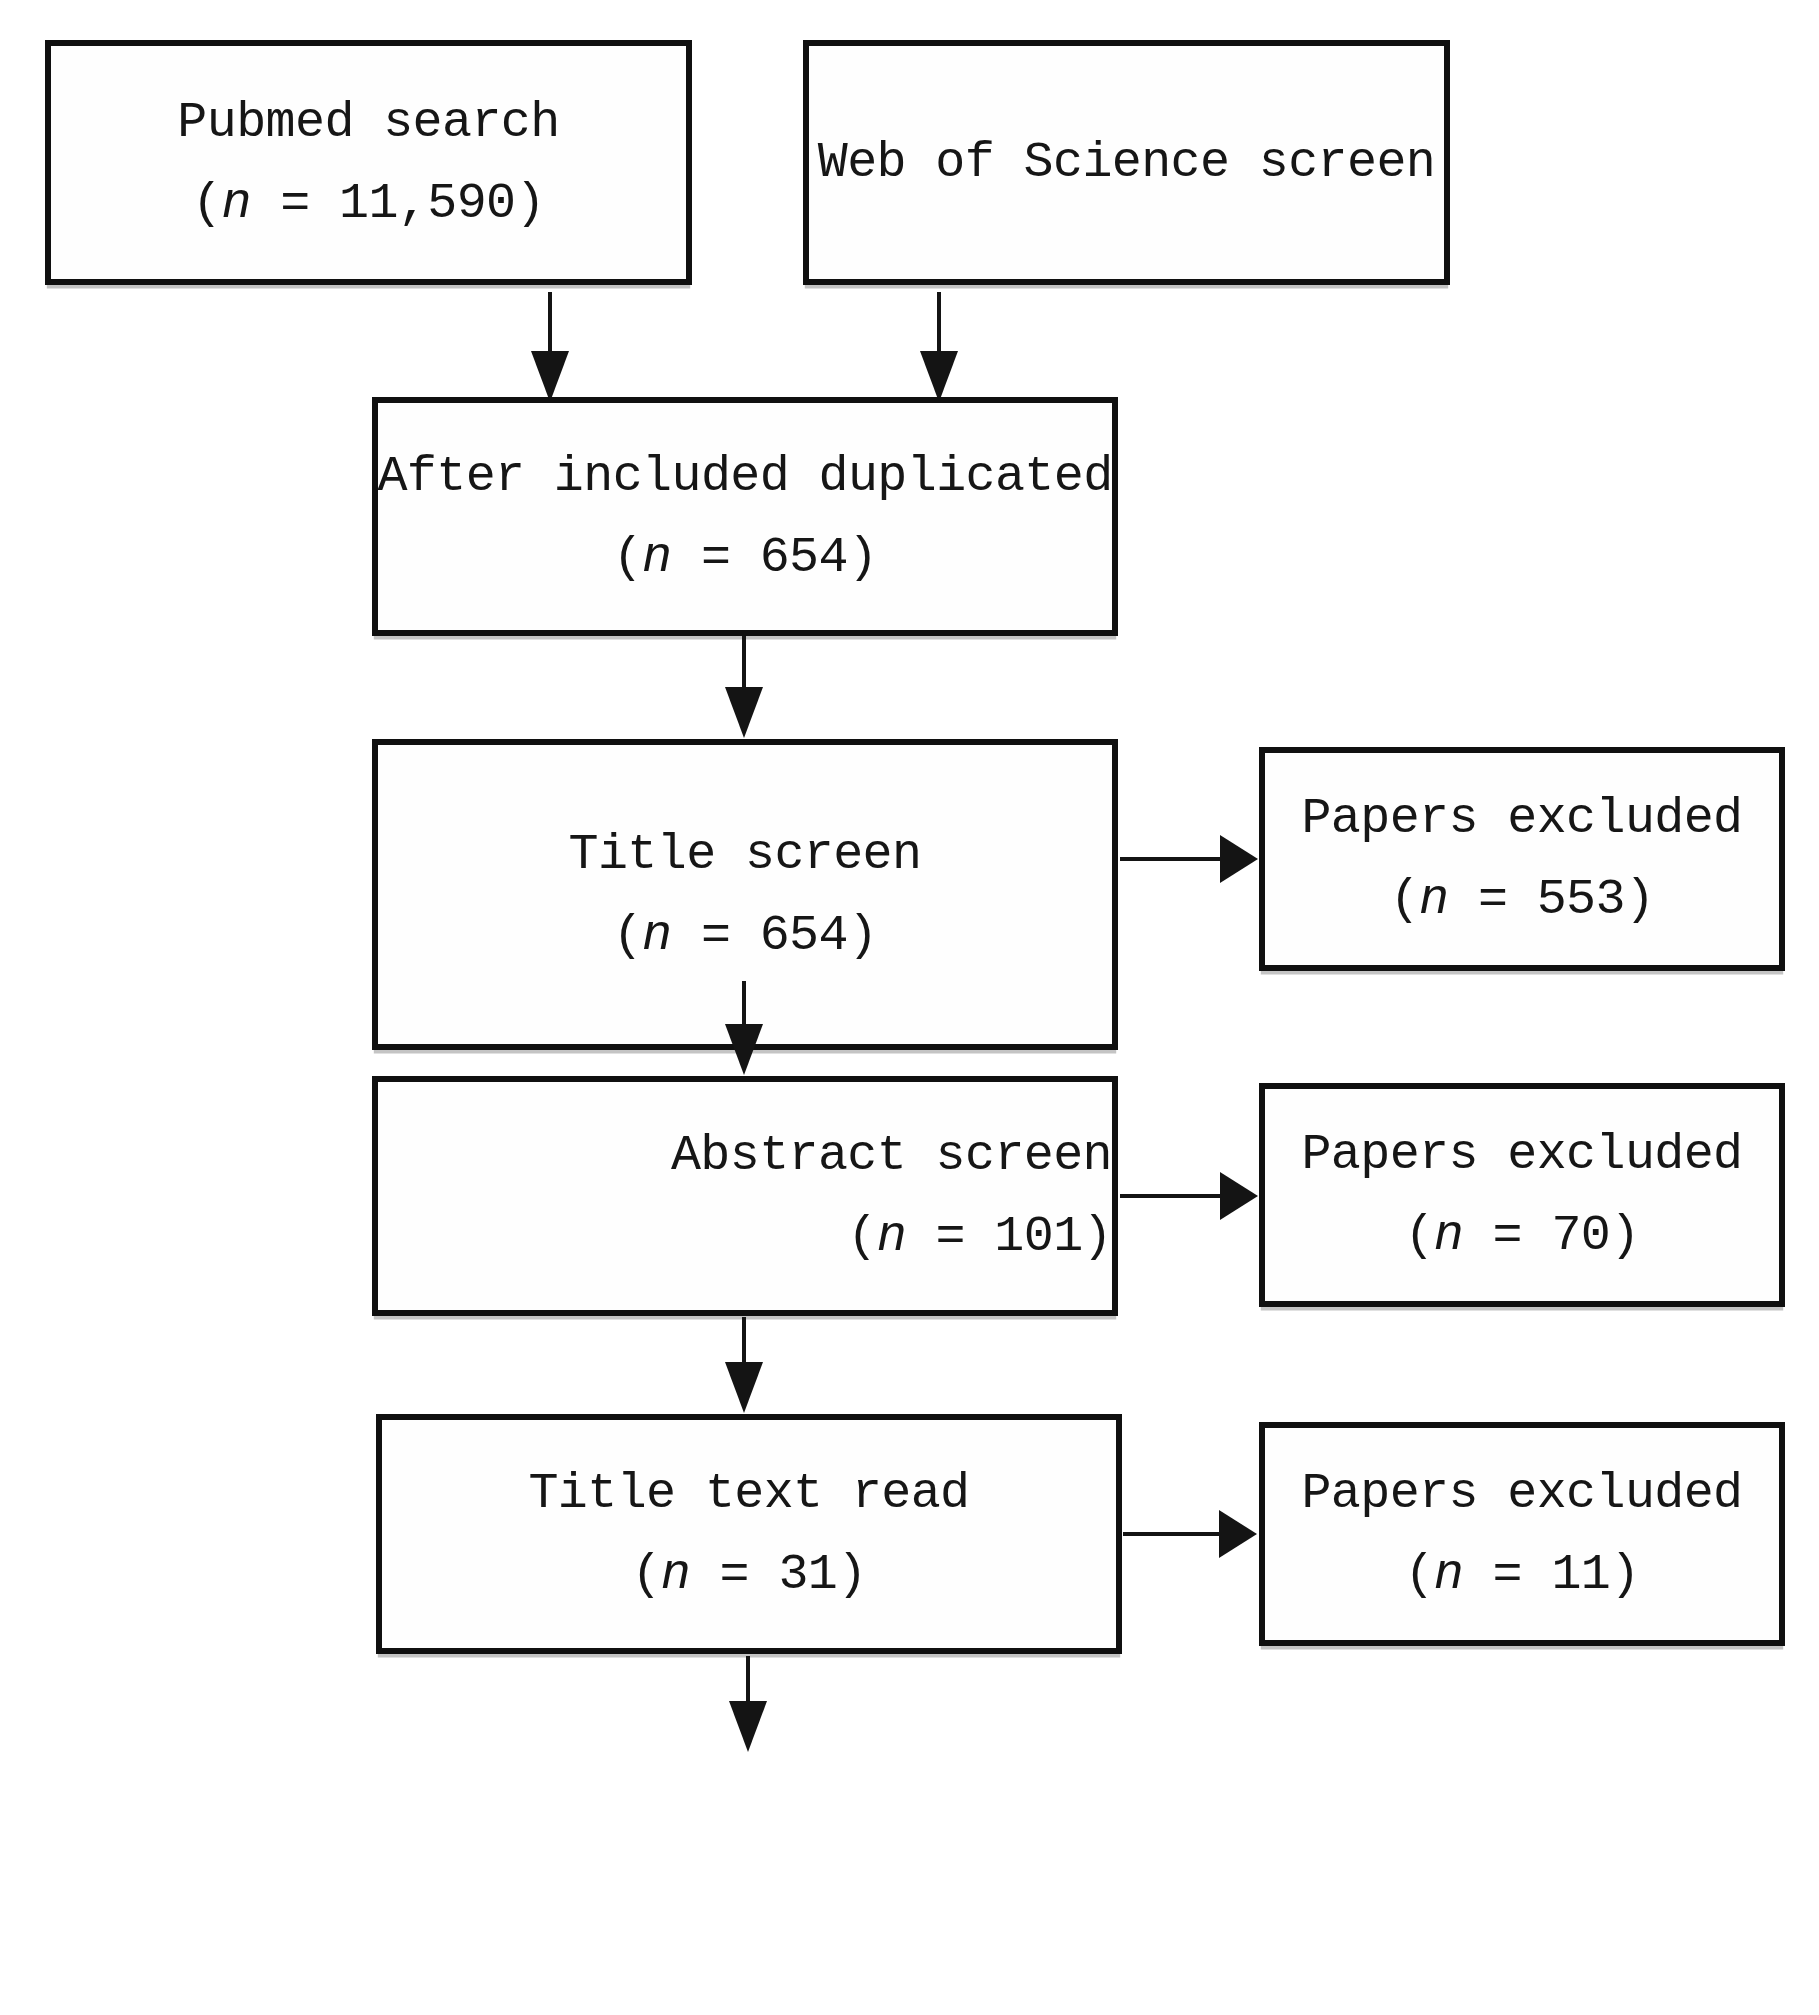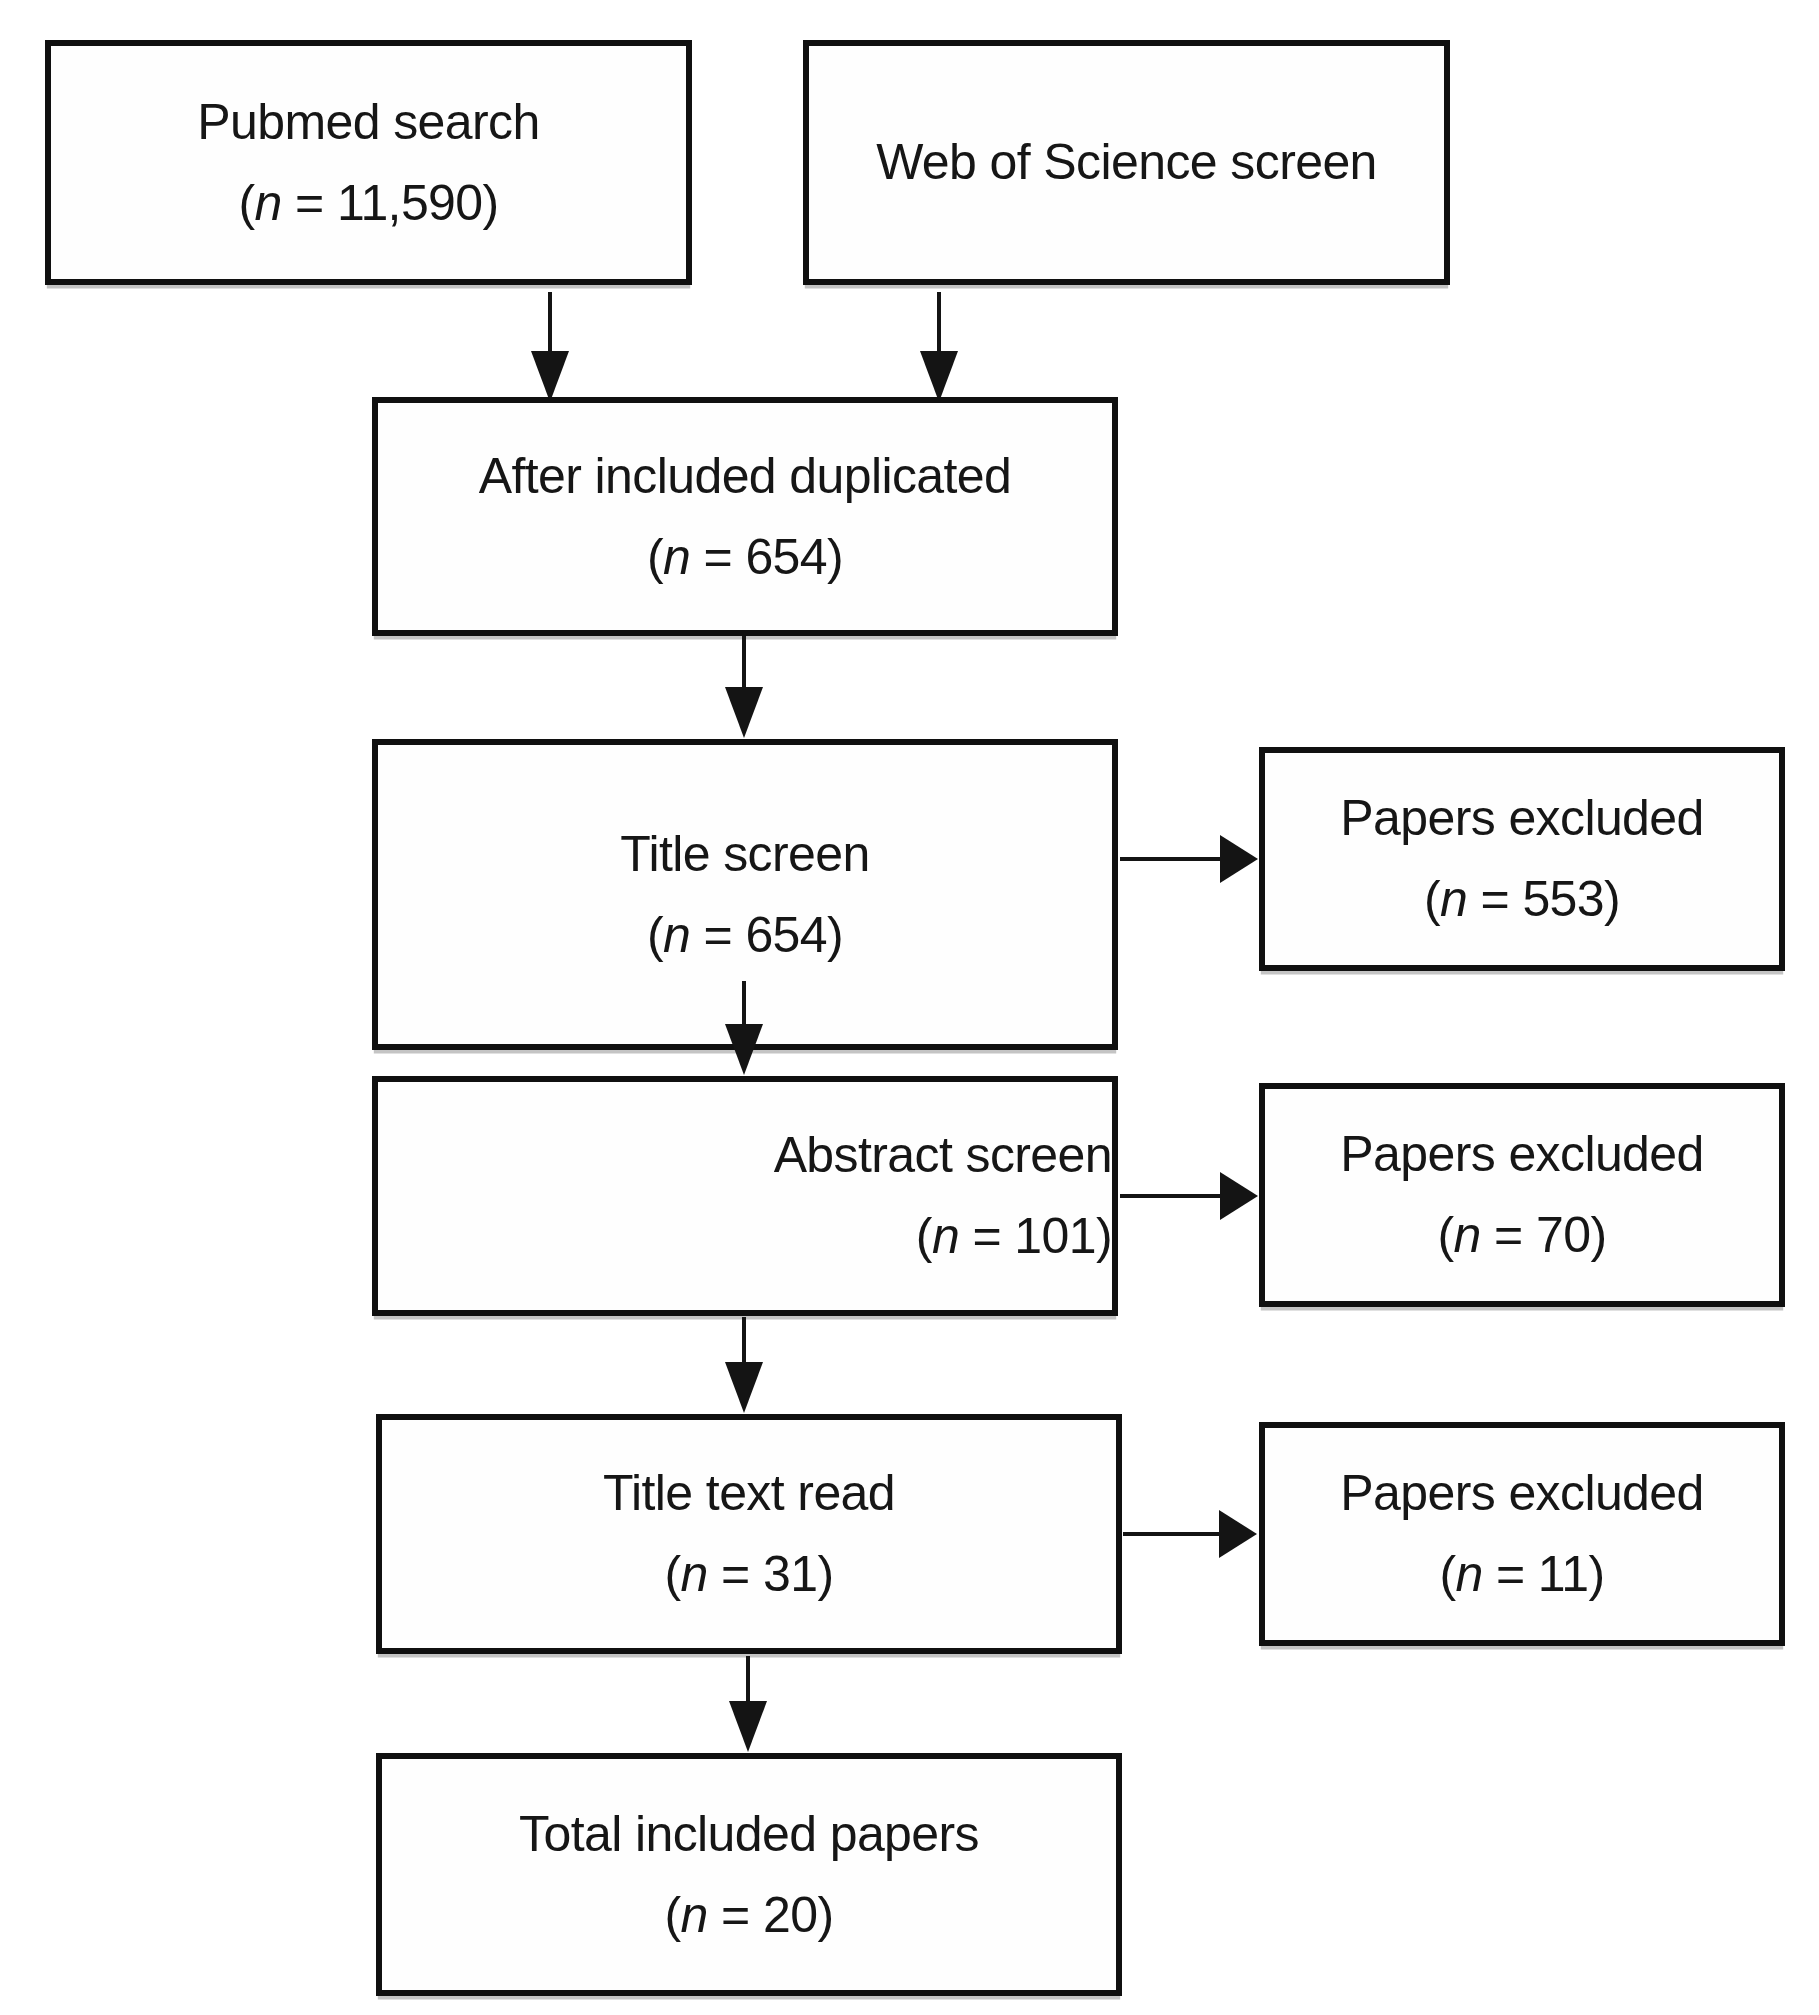--- a/index.html
+++ b/index.html
@@ -5,21 +5,21 @@
   html, body {
     margin: 0;
     padding: 0;
     background: #ffffff;
   }
   #canvas {
     position: relative;
     width: 1820px;
     height: 2015px;
     background: #ffffff;
-    font-family: Liberation Sans, sans-serif;
+    font-family: Liberation Mono, monospace;
     color: #161616;
   }
   .node {
     position: absolute;
     box-sizing: border-box;
     border: 6.5px solid #101010;
     background: #fefefe;
     display: flex;
     flex-direction: column;
     align-items: center;
@@ -145,19 +145,15 @@
   <div class="node" style="left:1259px; top:1422px; width:526px; height:224px;">
     <div class="label">Papers excluded</div>
     <div class="count">(<i>n</i> = 11)</div>
   </div>
 
   <div class="varrow" style="left:729px; top:1656px;">
     <div class="shaft" style="height:45px;"></div>
     <div class="head"></div>
   </div>
 
-  <div class="node" style="left:376px; top:1753px; width:746px; height:243px;">
-    <div class="label">Total included papers</div>
-    <div class="count">(<i>n</i> = 20)</div>
-  </div>
 
 </div>
 
 
 </body></html>

